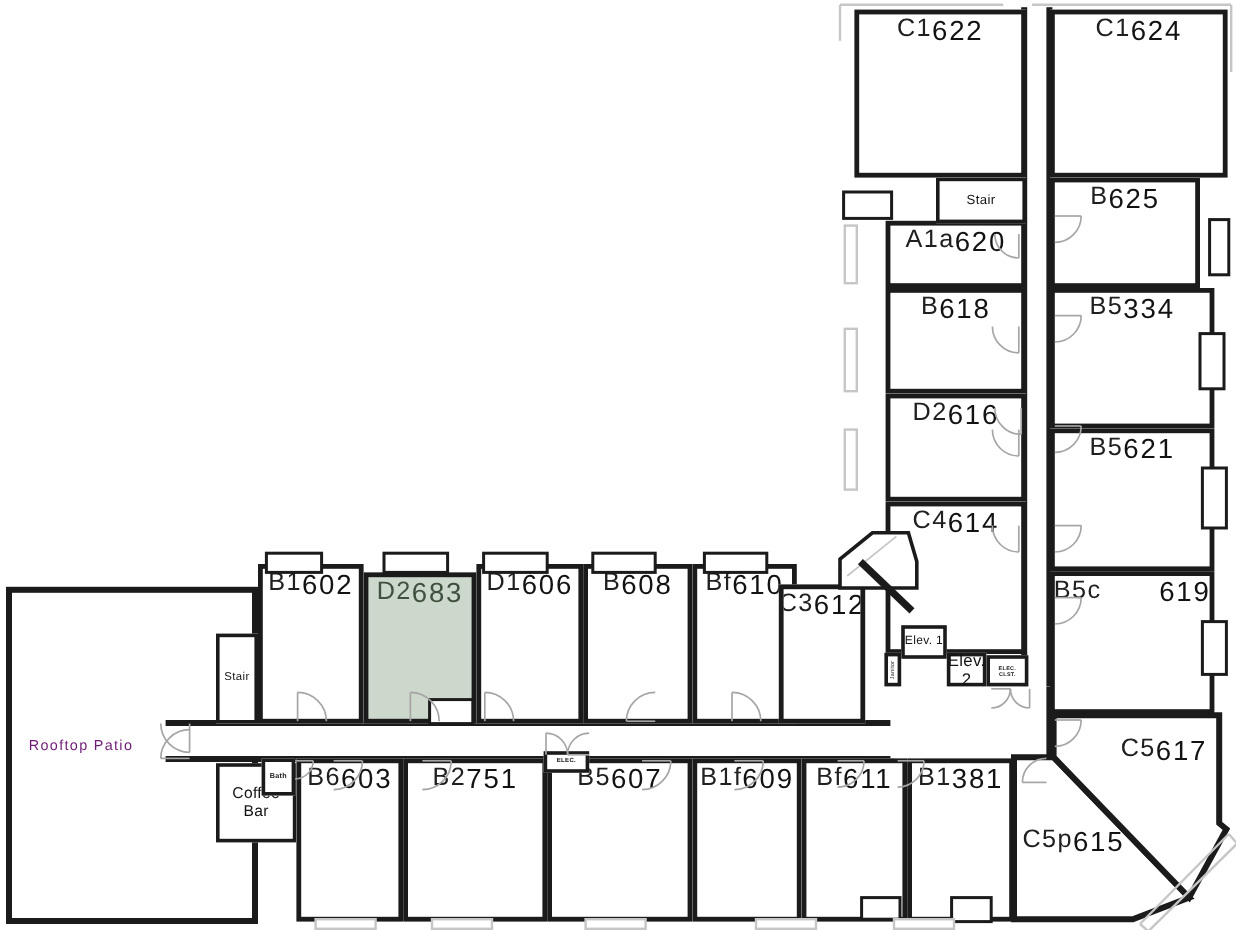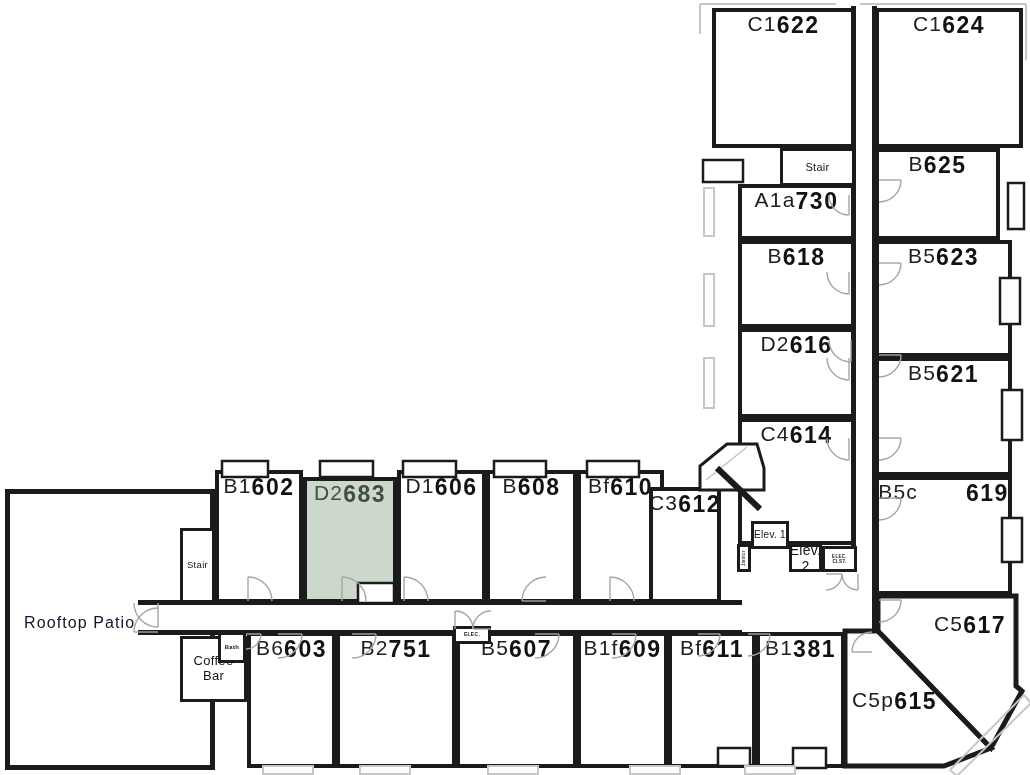--- a/index.html
+++ b/index.html
@@ -3,33 +3,33 @@
 <meta charset="utf-8">
 <style>
   html,body{margin:0;padding:0;background:#ffffff}
   .plan{position:relative;width:1030px;height:775px;background:#fff;
         font-family:"Liberation Sans",sans-serif;overflow:hidden;
         --wall:#1b1b1b;--hl:#cdd8cc;--hlt:#40503f}
   .room{position:absolute;box-sizing:border-box;background:#fff;border:4px solid var(--wall);
         display:flex;flex-direction:row;align-items:flex-start;justify-content:center;
         z-index:2;overflow:hidden;text-align:center}
   .room .rt{font-size:21px;font-weight:500;letter-spacing:1.2px;color:#202020;line-height:24px}
-  .room .rn{font-size:23px;font-weight:700;letter-spacing:1.5px;color:#121212;line-height:26px}
+  .room .rn{font-size:23px;font-weight:400;letter-spacing:1.5px;color:#121212;line-height:26px}
   .room.hl{background:var(--hl)}
   .room.hl .rt,.room.hl .rn{color:var(--hlt)}
   .room.nobox{background:transparent;border:none;z-index:5}
   .svc{position:absolute;box-sizing:border-box;background:#fff;border:3px solid var(--wall);
        display:flex;align-items:center;justify-content:center;text-align:center;
        color:#141414;z-index:3;white-space:pre-line;line-height:1.15;letter-spacing:.3px}
   .svc.bold{font-weight:700}
   .svc.vert{writing-mode:vertical-rl;transform:rotate(180deg)}
   .corr{position:absolute;box-sizing:border-box;background:#fff;z-index:1}
   .patio{position:absolute;box-sizing:border-box;background:#fff;border:5px solid var(--wall);z-index:0}
-  .patio-label{position:absolute;left:24px;top:614px;font-size:16px;letter-spacing:1.1px;
-               color:#0f172a;z-index:1}
+  .patio-label{position:absolute;left:24px;top:614px;font-size:12px;letter-spacing:1.1px;
+               color:#701a75;z-index:1}
   svg.overlay{position:absolute;left:0;top:0;z-index:4;pointer-events:none}
 </style>
 </head>
 <body>
 
 <div class="plan" id="plan" style="--wall: #1b1b1b; --hl: #cdd8cc; --hlt: #40503f;">
   <div class="patio" style="left:5px;top:489px;width:210px;height:281px"></div>
   <div class="patio-label">Rooftop Patio</div>
 
   <div class="corr" style="left:138px;top:600px;width:607px;height:35px;border-top:5px solid var(--wall);border-bottom:5px solid var(--wall)"></div>
@@ -41,33 +41,33 @@
       <div class="room" style="left: 712px; top: 8px; width: 143px; height: 140px;">
         <div class="rt">C1</div>
         <div class="rn">622</div>
       </div>
       <div class="room" style="left: 875px; top: 8px; width: 148px; height: 140px;">
         <div class="rt">C1</div>
         <div class="rn">624</div>
       </div>
       <div class="room" style="left: 738px; top: 184px; width: 117px; height: 56px;">
         <div class="rt">A1a</div>
-        <div class="rn">730</div>
+        <div class="rn">620</div>
       </div>
       <div class="room" style="left: 875px; top: 148px; width: 125px; height: 92px;">
         <div class="rt">B</div>
         <div class="rn">625</div>
       </div>
       <div class="room" style="left: 738px; top: 240px; width: 117px; height: 88px;">
         <div class="rt">B</div>
         <div class="rn">618</div>
       </div>
       <div class="room" style="left: 875px; top: 240px; width: 137px; height: 117px;">
         <div class="rt">B5</div>
-        <div class="rn">623</div>
+        <div class="rn">334</div>
       </div>
       <div class="room" style="left: 738px; top: 328px; width: 117px; height: 90px;">
         <div class="rt">D2</div>
         <div class="rn">616</div>
       </div>
       <div class="room" style="left: 875px; top: 357px; width: 137px; height: 119px;">
         <div class="rt">B5</div>
         <div class="rn">621</div>
       </div>
       <div class="room" style="left: 738px; top: 418px; width: 117px; height: 127px;">

